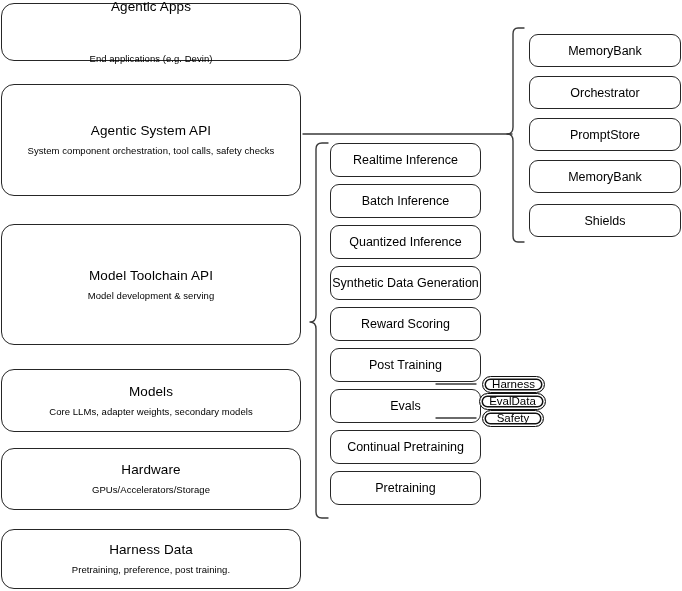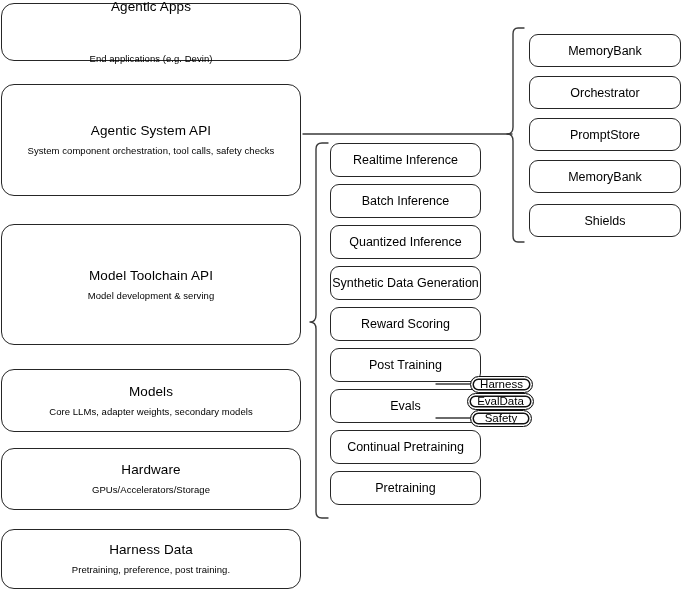--- a/index.html
+++ b/index.html
@@ -63,20 +63,21 @@
     border: 1.5px solid #111111;
     border-radius: 999px;
     display: flex;
     align-items: center;
     justify-content: center;
     text-align: center;
     font-size: 11.5px;
     color: #000000;
     z-index: 6;
     box-shadow: inset 0 0 0 1.5px #ffffff, inset 0 0 0 3px #111111;
+    margin-left: 12px;
   }
   .pill span {
     position: relative;
     top: -0.5px;
   }
   svg.wires {
     position: absolute;
     left: 0;
     top: 0;
     width: 682px;

